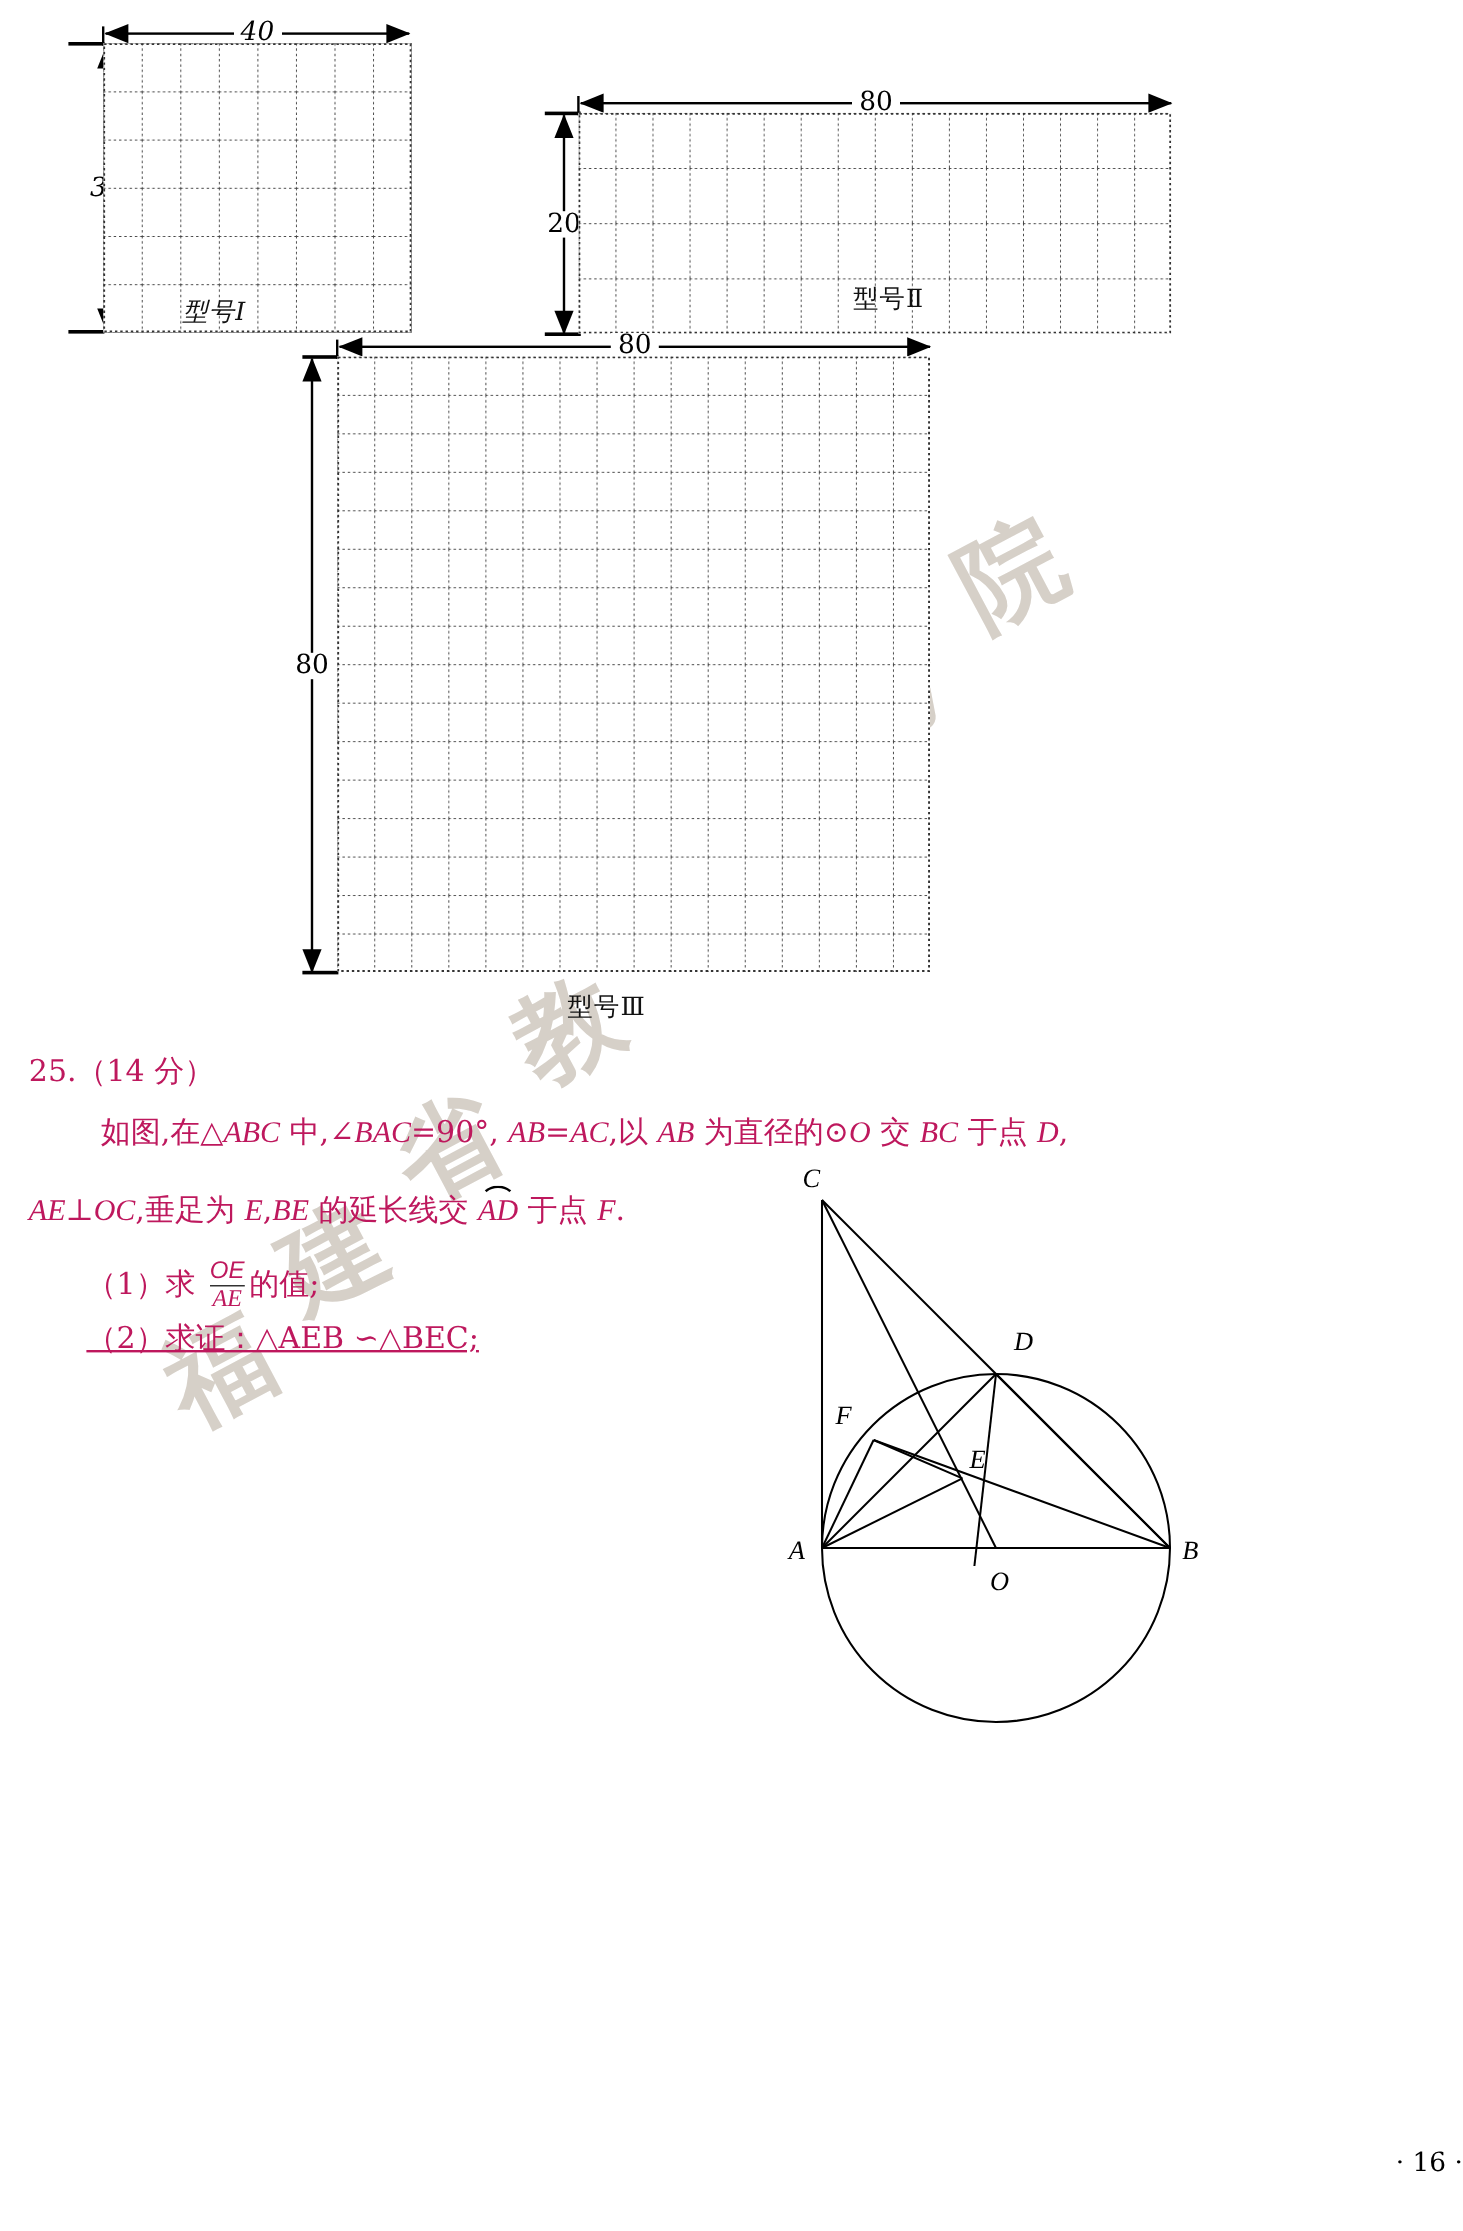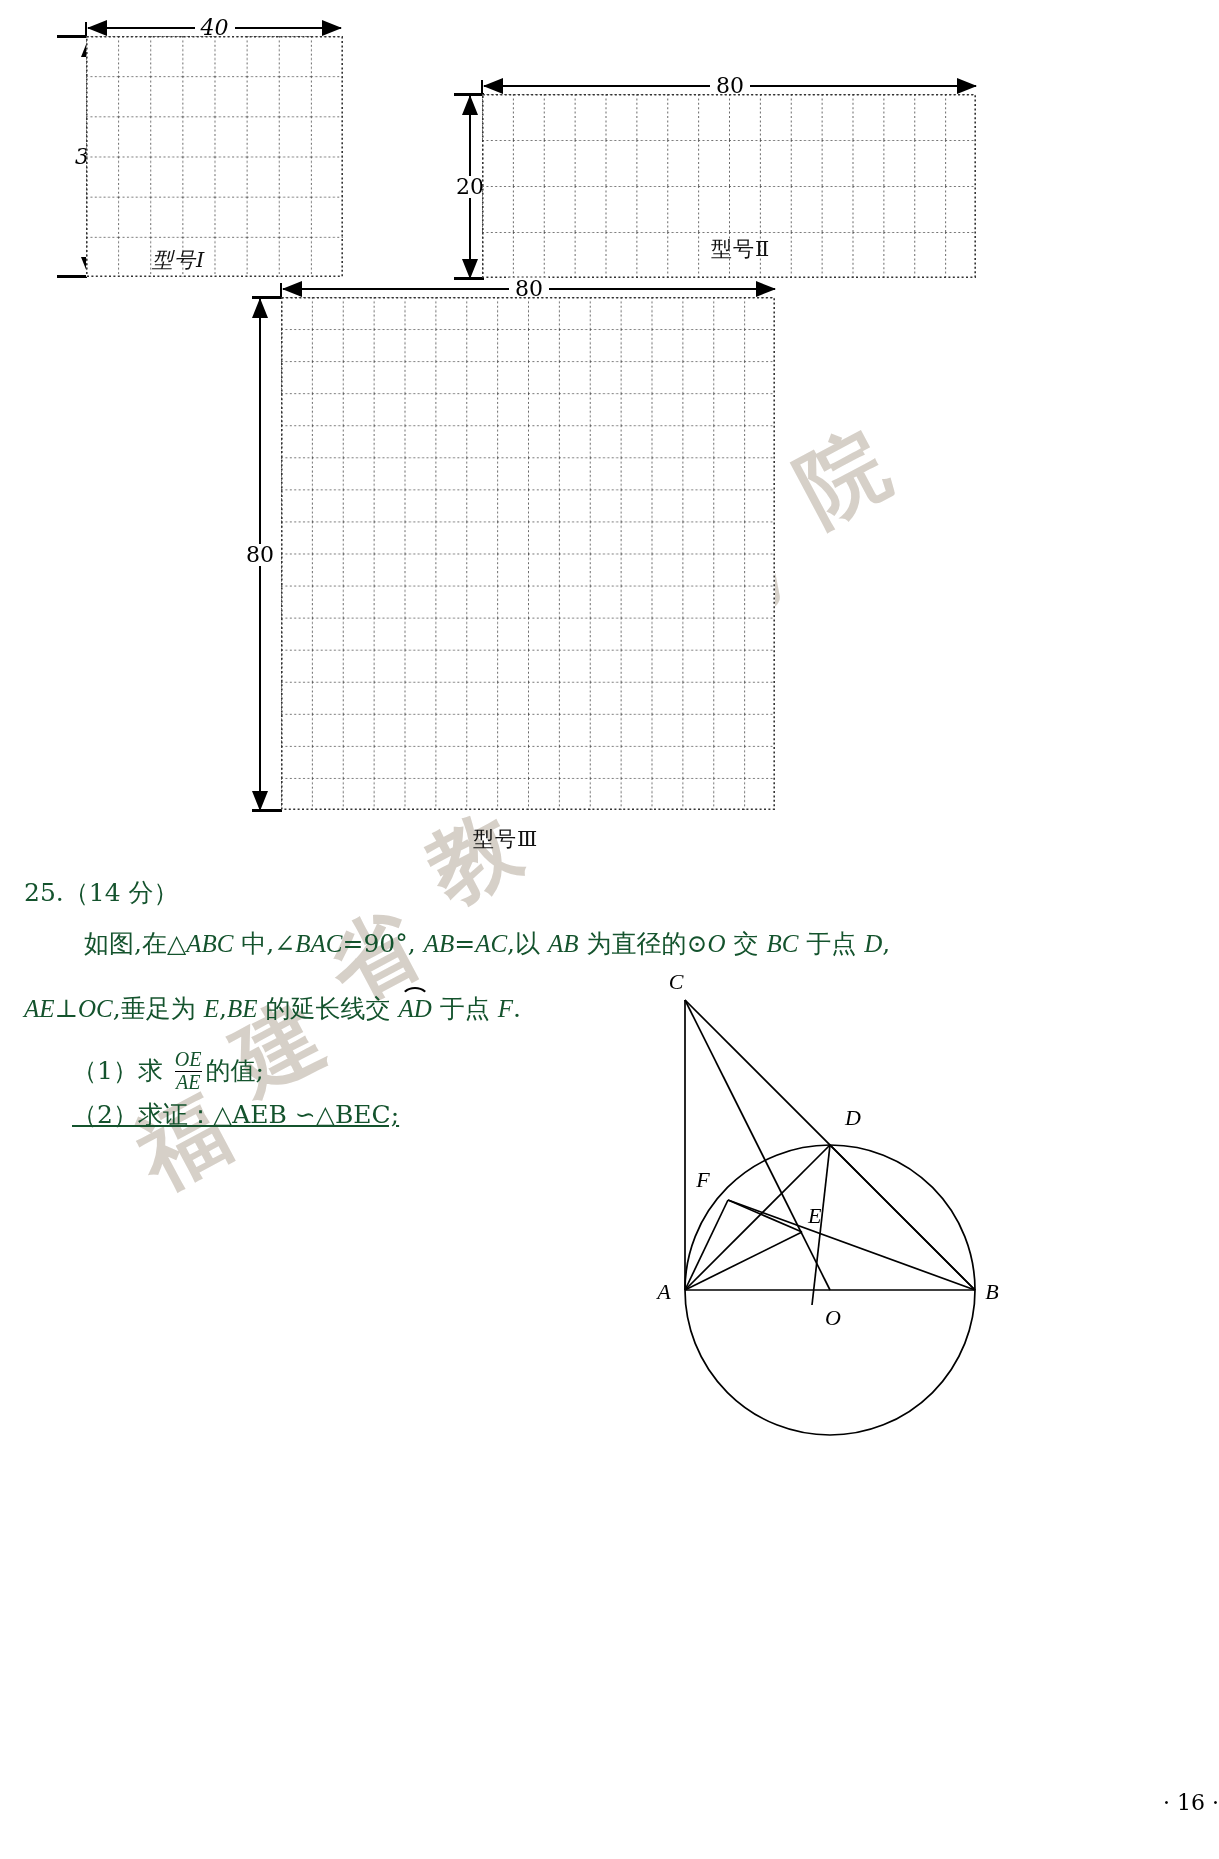--- a/index.html
+++ b/index.html
@@ -88,36 +88,36 @@
   .tick {
     position: absolute;
     background: #000;
   }
 
   
   .qtext {
     position: absolute;
     font-family: "DejaVu Serif", serif;
     font-size: 23px;
-    color: #14532d;
+    color: #be185d;
     white-space: nowrap;
     line-height: 1;
   }
   .it { font-style: italic; font-family: "Liberation Serif", serif; }
   .frac {
     display: inline-block;
     vertical-align: middle;
     text-align: center;
     font-size: 20px;
     line-height: 1.08;
     margin: 0 4px;
     position: relative;
     top: -1px;
   }
-  .frac .num { display: block; font-style: italic; font-family: Liberation Serif, serif; }
+  .frac .num { display: block; font-style: italic; font-family: Liberation Sans, sans-serif; }
   .frac .den { display: block; border-top: 1.5px solid #000; font-style: italic;
                font-family: "Liberation Serif", serif; }
   .arcover {
     display: inline-block;
     position: relative;
     font-style: italic;
     font-family: Liberation Serif, serif;
   }
   .arcover::before {
     content: "";

